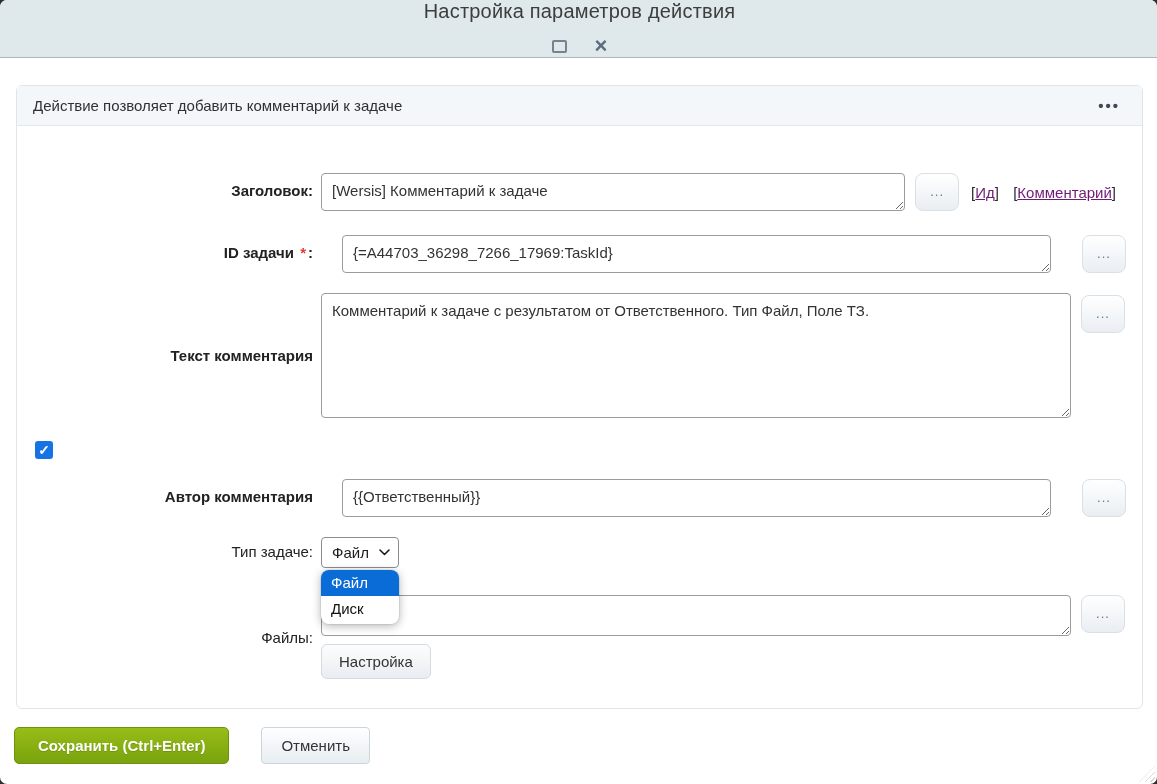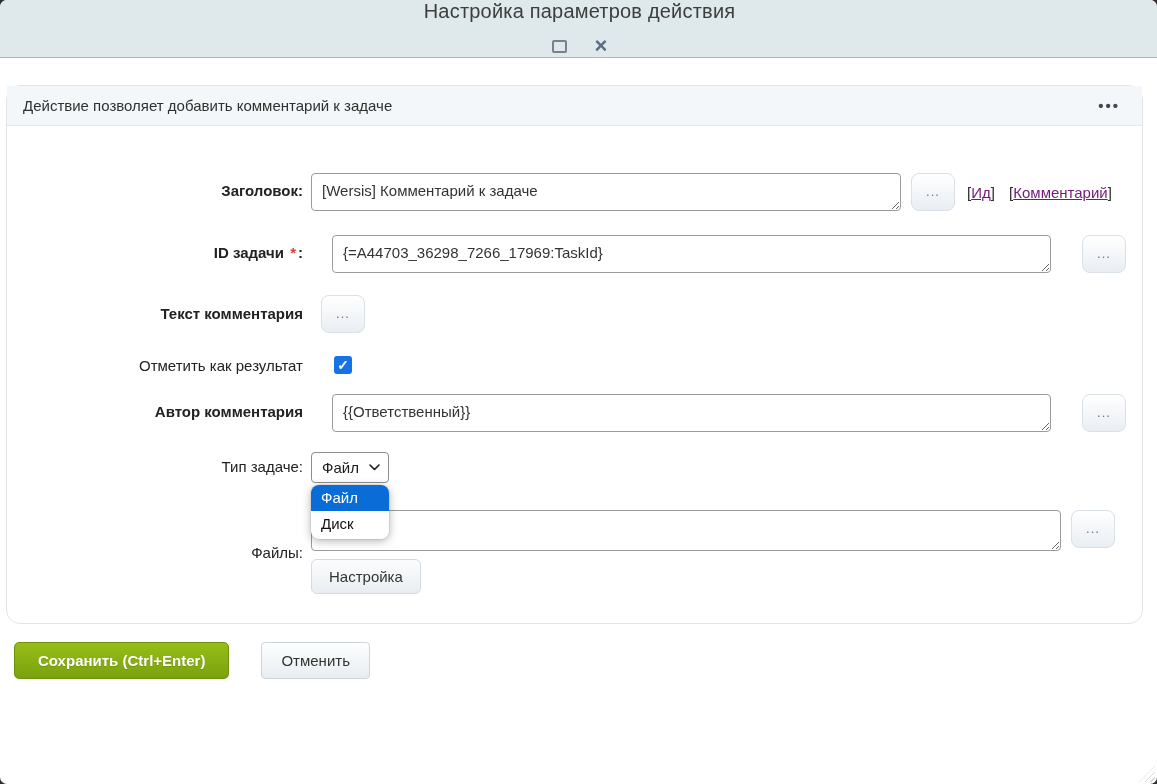--- a/index.html
+++ b/index.html
@@ -35,23 +35,23 @@
     border:2px solid #76828f;
     border-radius:2px;
     cursor:pointer;
   }
   .btn-close {
     font-size:22px; line-height:1; font-weight:700; color:#5d6c80;
     cursor:pointer;
   }
   
   .panel {
-    margin:27px 14px 0 6px;
+    margin:27px 14px 0 16px;
     border:1px solid #e0e5ea;
-    border-radius:14px;
+    border-radius:6px;
     background:#fff;
   }
   .panel-header {
     height:40px;
     background:#f3f7f9;
     border-bottom:1px solid #e4e9ee;
     display:flex; align-items:center;
     padding:0 22px 0 16px;
   }
   .panel-header .desc { flex:1; font-size:15px; color:#303030; }
@@ -205,25 +205,25 @@
       </div>
 
       <div class="row mb20">
         <div class="row-label bold"><span>ID задачи</span> <span class="req">*</span><span class="colon">:</span></div>
         <textarea class="ta-wide" spellcheck="false" style="">{=A44703_36298_7266_17969:TaskId}</textarea>
         <button class="more-btn">...</button>
       </div>
 
       <div class="row row-tall mb23">
         <div class="row-label bold">Текст комментария</div>
+        <textarea class="ta-big" spellcheck="false" style="">Комментарий к задаче с результатом от Ответственного. Тип Файл, Поле ТЗ.</textarea>
         <button class="more-btn">...</button>
       </div>
 
       <div class="row row-check mb20">
-        <div class="row-label">Отметить как результат</div>
         <div class="checkbox">
             <span>✓</span>
           </div>
       </div>
 
       <div class="row mb20">
         <div class="row-label bold">Автор комментария</div>
         <textarea class="ta-wide" spellcheck="false" style="">{{Ответственный}}</textarea>
         <button class="more-btn">...</button>
       </div>

